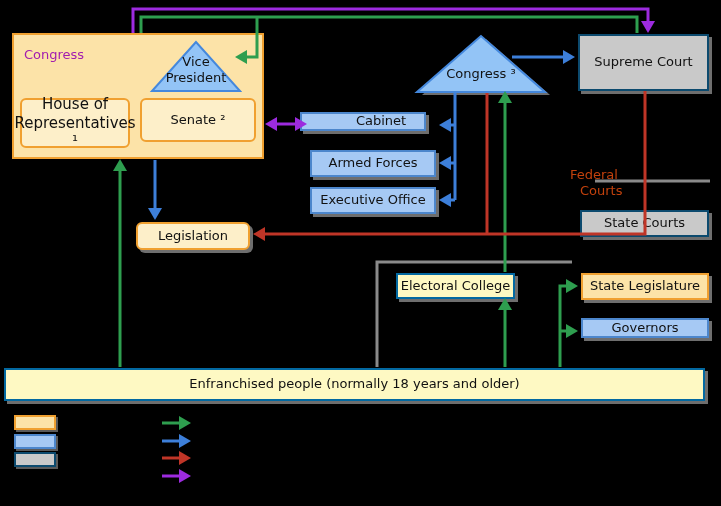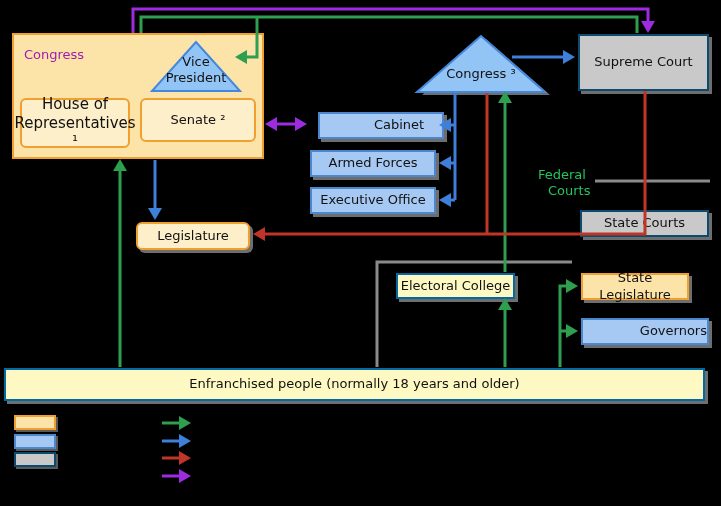--- a/index.html
+++ b/index.html
@@ -14,64 +14,64 @@
   }
   .tan{background:#fce3a8;border:2px solid #f0a030;}
   .tan-light{background:#fdefc9;border:2px solid #f0a030;border-radius:6px;}
   .blue{background:#a6c9f4;border:2px solid #4c86cc;}
   .grey{background:#c9c9c9;border:2px solid #0c4a6e;}
   .white{background:#fef9c3;border:2px solid #0369a1;}
   .shadow{box-shadow:3px 3px 0 #6e6e6e;}
   .congress-label{position:absolute;left:10px;top:12px;font-size:13px;color:#a21caf;}
   .overlay{position:absolute;left:0;top:0;z-index:3;pointer-events:none;}
   .trilabel{position:absolute;z-index:4;font-size:13px;color:#111;text-align:center;line-height:1.25;}
-  .lvl{position:absolute;z-index:2;color:#22c55e;font-size:13px;}
+  .lvl{position:absolute;z-index:2;color:#c2410c;font-size:13px;margin-left:32px;}
   .swatch{position:absolute;box-sizing:border-box;width:42px;height:15px;z-index:2;box-shadow:2px 2px 0 #5a5a5a;}
 </style>
 </head>
 <body>
 
 <div class="stage">
 
   <div class="box tan" style="left:12px;top:33px;width:252px;height:126px;">
     <span class="congress-label">Congress</span>
   </div>
   <div class="box tan-light" style="left:20px;top:98px;width:110px;height:50px;font-size:15px;">
     <span>House of Representatives ¹</span>
   </div>
   <div class="box tan-light" style="left:140px;top:98px;width:116px;height:44px;">
     <span>Senate ²</span>
   </div>
 
-  <div class="box blue shadow" style="left:318px;top:112px;width:126px;height:27px;padding-left:36px;">
+  <div class="box blue shadow" style="left:300px;top:112px;width:126px;height:19px;padding-left:36px;">
     <span>Cabinet</span>
   </div>
   <div class="box blue shadow" style="left:310px;top:187px;width:126px;height:27px;">
     <span>Executive Office</span>
   </div>
   <div class="box blue shadow" style="left:310px;top:150px;width:126px;height:27px;">
     <span>Armed Forces</span>
   </div>
 
   <div class="box grey shadow" style="left:578px;top:34px;width:131px;height:57px;">
     <span>Supreme Court</span>
   </div>
   <div class="box grey shadow" style="left:580px;top:210px;width:129px;height:27px;">
     <span>State Courts</span>
   </div>
 
-  <div class="box tan shadow" style="left:581px;top:273px;width:108px;height:27px;">
+  <div class="box tan shadow" style="left:581px;top:273px;width:128px;height:27px;">
     <span>State Legislature</span>
   </div>
-  <div class="box blue shadow" style="left:581px;top:318px;width:128px;height:27px;justify-content:flex-end;">
+  <div class="box blue shadow" style="left:581px;top:318px;width:128px;height:20px;">
     <span>Governors</span>
   </div>
 
   <div class="box tan-light shadow" style="left:136px;top:222px;width:114px;height:28px;">
-    <span>Legislature</span>
+    <span>Legislation</span>
   </div>
   <div class="box white shadow" style="left:396px;top:273px;width:119px;height:26px;">
     <span>Electoral College</span>
   </div>
 
   <div class="box white shadow" style="left:4px;top:368px;width:701px;height:33px;">
     <span>Enfranchised people (normally 18 years and older)</span>
   </div>
 
   <div class="lvl" style="left:538px;top:167px;">Federal</div>

